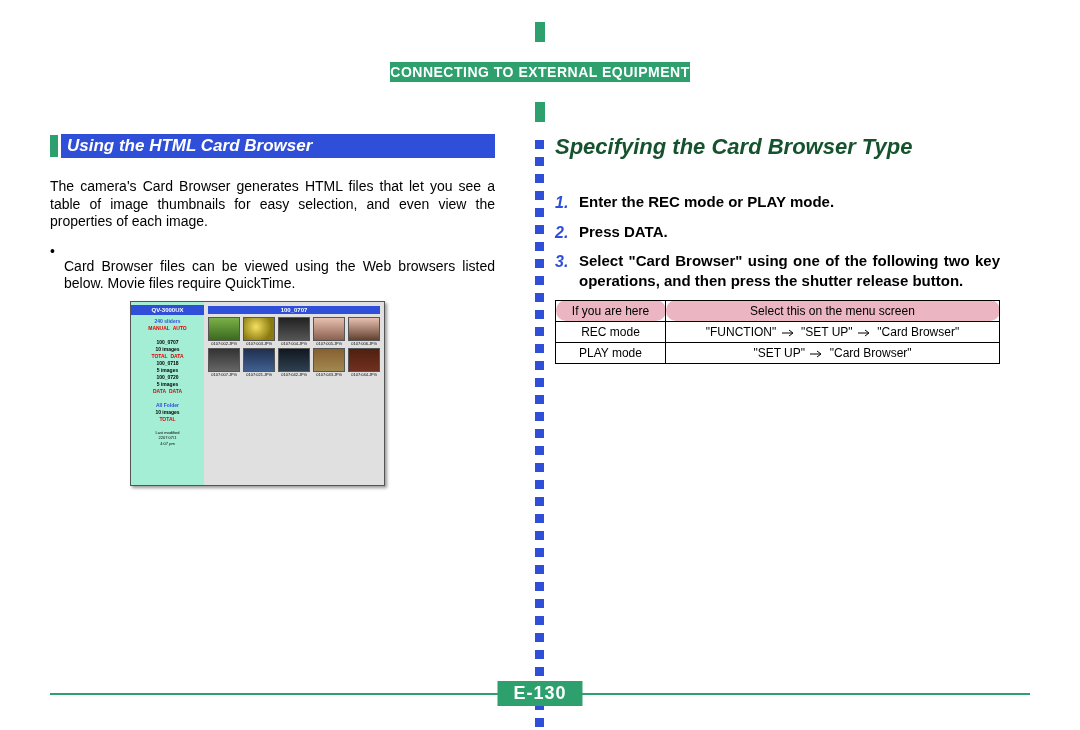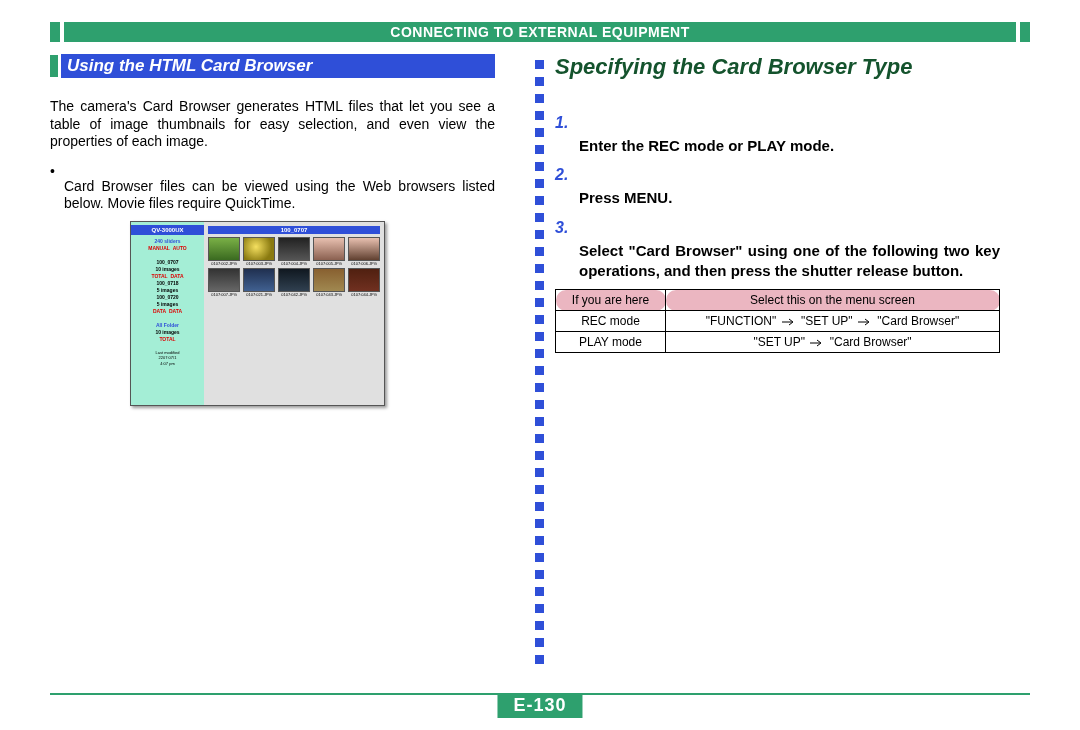--- a/index.html
+++ b/index.html
@@ -14,20 +14,21 @@
   .page {
     position: relative;
     width: 1080px;
     height: 730px;
     padding: 22px 50px 20px 50px;
   }
   .top-bar {
     display: flex;
     align-items: center;
     margin-bottom: 12px;
+    flex-direction: column;
   }
   .top-bar .gbar { width: 10px; height: 20px; background: #2ea06e; }
   .top-bar .wbar { width: 4px; height: 20px; background: #fff; }
   .top-bar .title {
     flex: 1;
     background: #2ea06e;
     color: #fff;
     font-weight: bold;
     text-align: center;
     font-size: 14px;
@@ -163,21 +164,21 @@
     margin-bottom: 8px;
     line-height: 1.35;
   }
   .step-list .num {
     color: #2f4fd8;
     width: 24px;
     flex: none;
     font-style: italic;
     font-size: 16px;
   }
-  .step-list .stx { flex: 1; text-align: justify; margin-top: 24px; }
+  .step-list .stx { flex: 1; text-align: justify; }
   .mode-table {
     margin-top: 6px;
     border-collapse: collapse;
     width: 100%;
     font-size: 12px;
   }
   .mode-table th, .mode-table td {
     border: 1px solid #000;
     padding: 3px 8px;
     text-align: center;
@@ -198,21 +199,21 @@
     left: 50px;
     right: 50px;
     bottom: 35px;
     height: 2px;
     background: #2ea06e;
   }
   .page-num {
     position: absolute;
     left: 50%;
     transform: translateX(-50%);
-    bottom: 12px;
+    bottom: 24px;
     background: #2ea06e;
     color: #fff;
     font-weight: bold;
     font-size: 18px;
     padding: 2px 16px;
     letter-spacing: 1px;
   }
 </style>
 </head>
 <body>
@@ -353,21 +354,21 @@
 
     <div class="right-col">
       <div class="right-heading">Specifying the Card Browser Type</div>
       <ol class="step-list">
         <li>
             <span class="num">1.</span>
             <span class="stx">Enter the REC mode or PLAY mode.</span>
           </li>
         <li>
             <span class="num">2.</span>
-            <span class="stx">Press MENU.</span>
+            <span class="stx">Press DATA.</span>
           </li>
         <li>
             <span class="num">3.</span>
             <span class="stx">Select "Card Browser" using one of the following two key operations, and then press the shutter release button.</span>
           </li>
       </ol>
       <table class="mode-table">
         <tbody>
             <tr>
           <th style="width:110px">If you are here</th>

